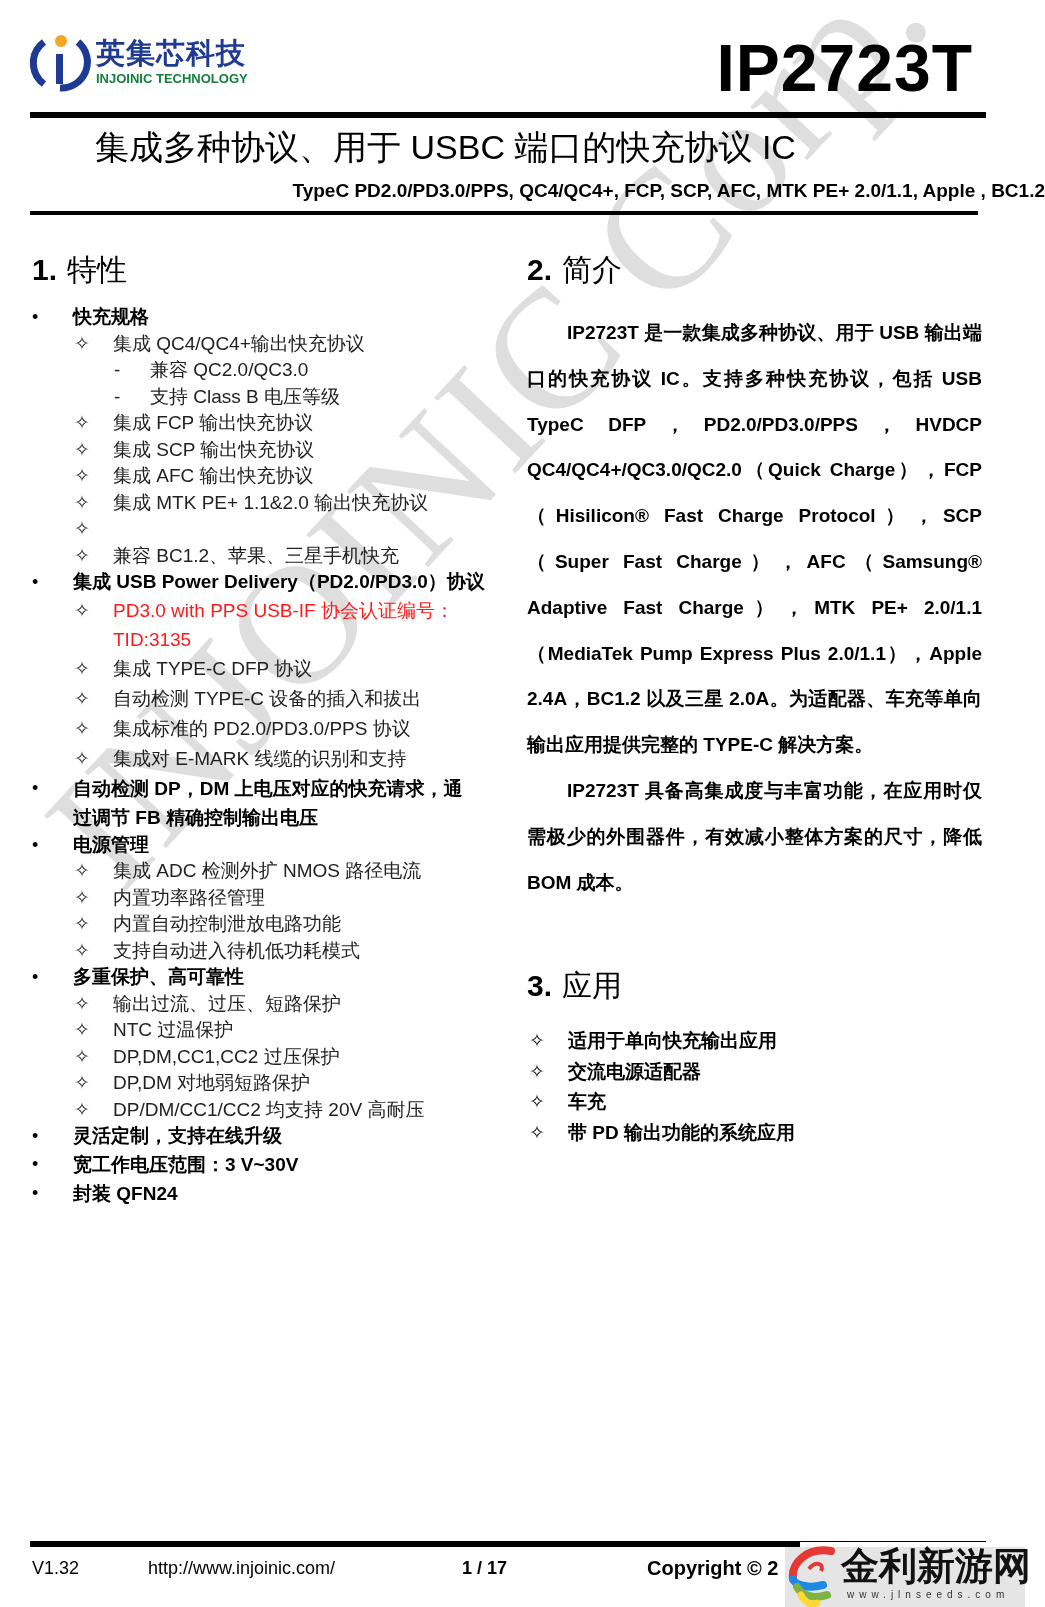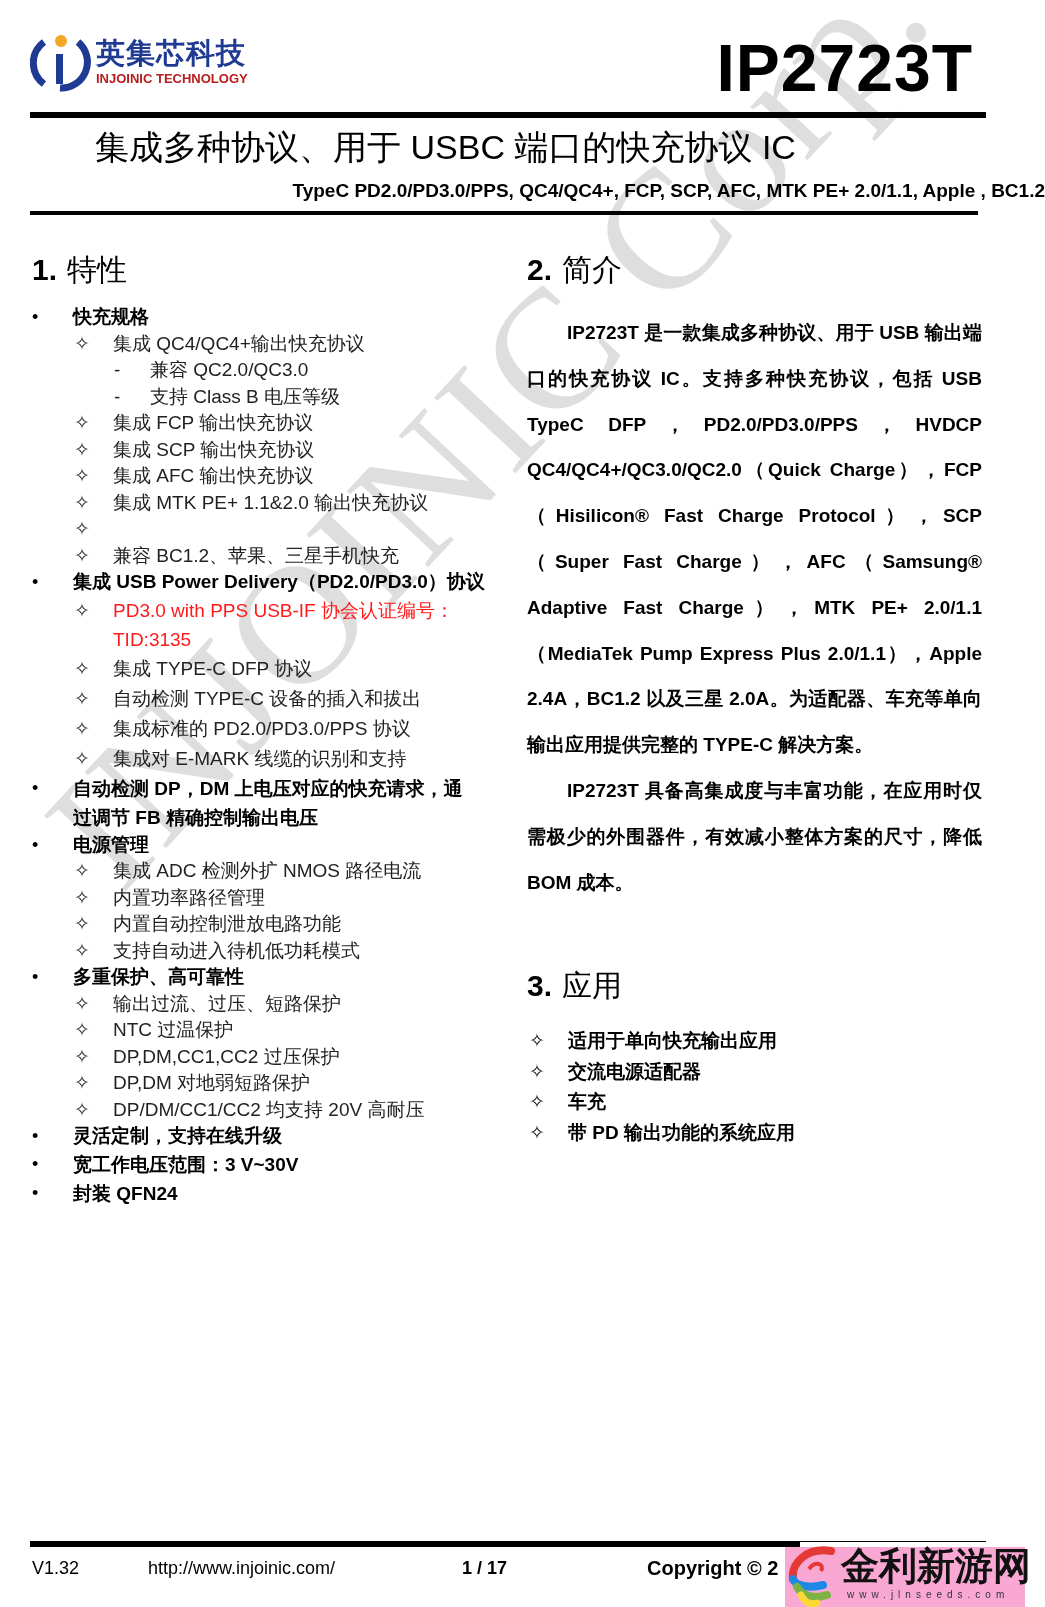--- a/index.html
+++ b/index.html
@@ -2,21 +2,21 @@
 <html><head>
 <meta charset="utf-8">
 <style>
   html, body { margin:0; padding:0; background:#fff; }
   body { width:1045px; height:1607px; position:relative; overflow:hidden;
          font-family:"Liberation Sans","DejaVu Sans",sans-serif; color:#000; }
   .abs { position:absolute; }
   
   .logo { left:30px; top:32px; width:230px; height:60px;text-align:center; }
   .logo-cn { position:absolute; left:66px; top:2px; font-size:29px; font-weight:bold; color:#1f3a93; letter-spacing:1px; white-space:nowrap; }
-  .logo-en { position:absolute; left:66px; top:39px; font-size:13px; font-weight:bold; color:#b91c1c; white-space:nowrap; }
+  .logo-en { position:absolute; left:66px; top:39px; font-size:13px; font-weight:bold; color:#15803d; white-space:nowrap; }
   .part { right:72px; top:28px; font-size:66px; font-weight:bold; letter-spacing:1px; line-height:80px; }
   .rule-top { left:30px; top:112px; width:956px; height:6px; background:#000; }
   .title { left:0; width:891px; top:124px; text-align:center; font-size:34px; line-height:46px; }
   .subtitle { left:0; width:1045px; top:176px; text-align:right; font-size:19px; font-weight:bold; line-height:30px; }
   .rule-mid { left:30px; top:211px; width:948px; height:4px; background:#000; }
 
   h2.sec { position:absolute; margin:0; font-size:30px; font-weight:normal; line-height:40px; }
   h2.sec b { font-weight:bold; margin-right:10px; }
 
   .feat { position:absolute; left:30px; top:304px; width:470px; font-size:19px; }
@@ -39,21 +39,21 @@
   .apps .row { height:30.5px; line-height:30.5px; padding-left:41px; }
   .apps .sym { position:absolute; left:2px; font-weight:normal; }
 
   .watermark { position:absolute; left:80px; top:760px; font-family:"Liberation Serif","DejaVu Serif",serif;
                font-size:170px; color:rgba(0,0,0,0.13); transform:rotate(-47deg); transform-origin:left center;
                white-space:nowrap; letter-spacing:4px; pointer-events:none; }
 
   .rule-bot { left:30px; top:1541px; width:770px; height:6px; background:#000; }
   .rule-bot2 { left:800px; top:1541px; width:186px; height:1px; background:#000; }
   .foot { top:1556px; font-size:18px; line-height:24px; }
-  .badge { left:785px; top:1547px; width:240px; height:60px; background:#f9a8d4; }
+  .badge { left:785px; top:1547px; width:240px; height:60px; background:#e5e5e5; }
   .badge-cn { position:absolute; left:56px; top:-6px; font-family:"DejaVu Serif",serif; font-size:38px; font-weight:bold; color:#111; white-space:nowrap; }
   .badge-url { position:absolute; left:62px; top:42px; font-size:10px; letter-spacing:5px; color:#333; white-space:nowrap; }
 </style>
 </head>
 <body>
 
 <div class="watermark">INJOINIC Corp.</div>
 
 <div class="abs logo">
   <svg class="abs" style="left:0;top:0" width="62" height="60" viewBox="0 0 62 60">

